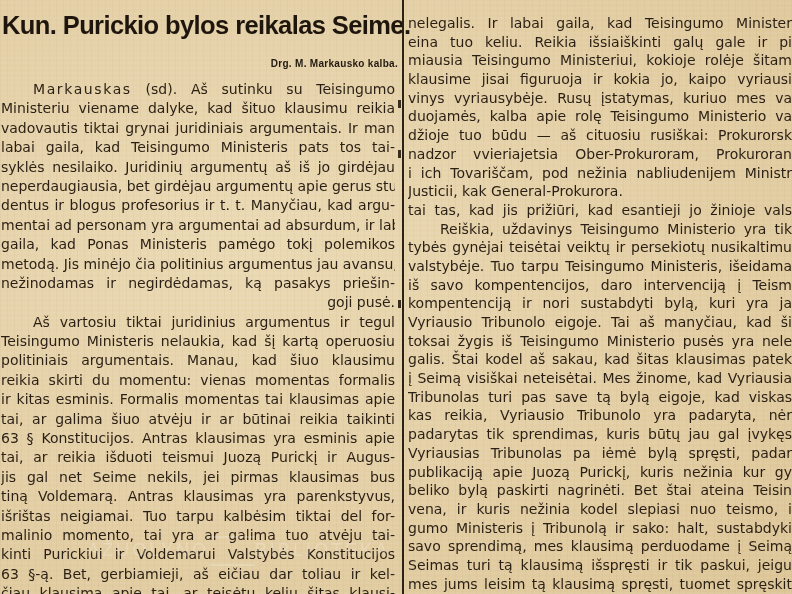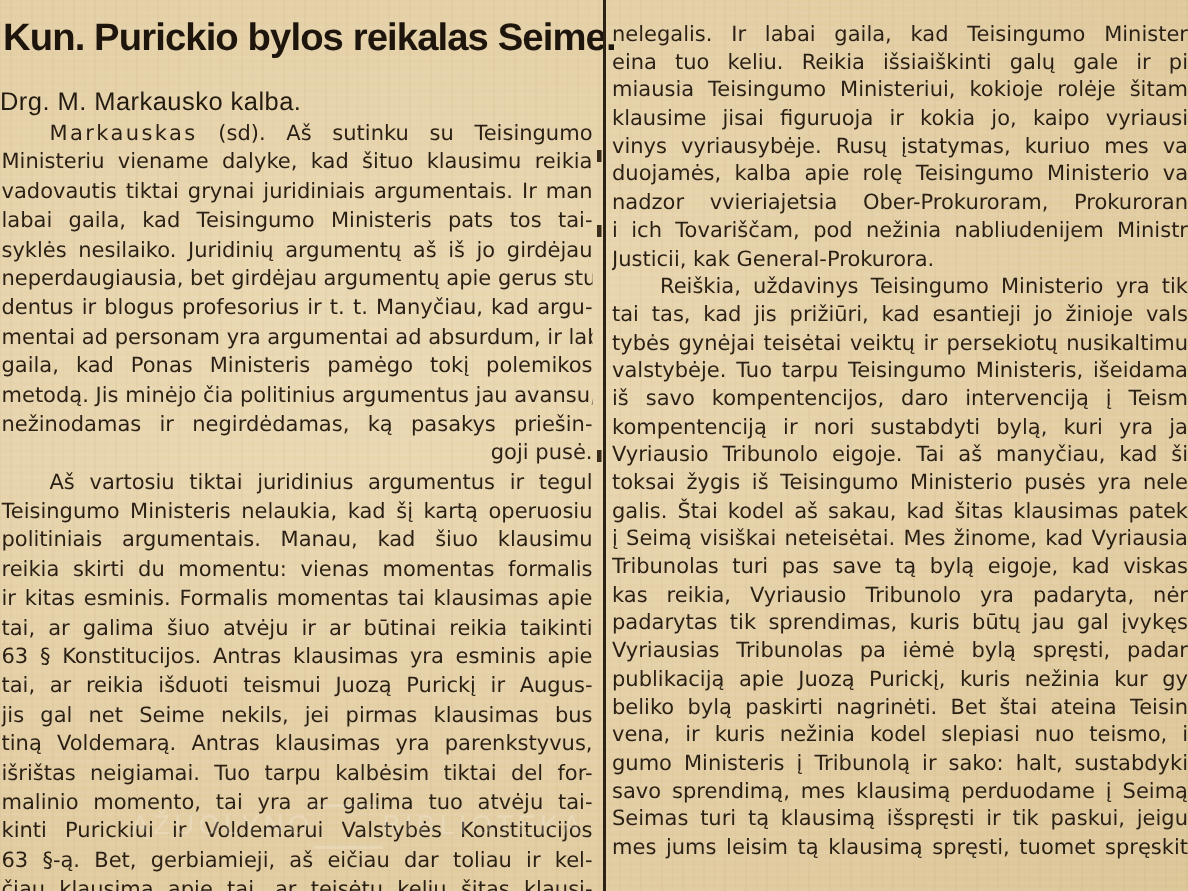--- a/index.html
+++ b/index.html
@@ -18,23 +18,23 @@
   .col-right { position:absolute; left:408px; top:0; width:384px; height:574px;text-decoration:underline; }
   .divider { position:absolute; left:402px; top:0; width:2px; height:594px; background:#2b2115; }
   .divider-tick { position:absolute; left:398px; width:3px; height:8px; background:#3a2d1c; }
   .title {
     position:absolute; left:0; top:11px; width:400px; text-align:left;
     font-family:"Liberation Sans", sans-serif; font-weight:bold;
     font-size:25.5px; letter-spacing:-0.6px; white-space:nowrap; color:#1e160d;
     padding-left:2px;
   }
   .subtitle {
-    position:absolute; left:0; top:58px; width:398px; text-align:left;
-    font-family:"Liberation Sans", sans-serif; font-weight:normal;
-    font-size:17px; letter-spacing:0.3px; color:#231a10;
+    position:absolute; left:0; top:58px; width:398px; text-align:right;
+    font-family:"Liberation Sans", sans-serif; font-weight:bold;
+    font-size:10px; letter-spacing:0.3px; color:#231a10;
   }
   .body-lines { position:absolute; font-family:"DejaVu Sans", sans-serif; font-size:14px; color:#2a1f14; }
   .line { height:19.4px; line-height:19.4px; white-space:nowrap; overflow:hidden;text-align:right; }
   .line.justify { text-align:justify; text-align-last:justify; }
   .line.indent { padding-left:32px; }
   .left-body { left:1px; top:80px; width:394px; }
   .right-body { left:0; top:14px; width:384px; }
   .right-body .line { height:18.7px; line-height:18.7px; text-align-last:justify; text-align:justify; }
   .right-body .line.last { text-align-last:left; }
   .spaced { letter-spacing:1.6px; }
@@ -92,25 +92,26 @@
   <div class="divider-tick" style="top:300px"></div>
 
   <div class="col-right">
     <div class="body-lines right-body">
       <div class="line">nelegalis. Ir labai gaila, kad Teisingumo Minister</div>
       <div class="line">eina tuo keliu. Reikia išsiaiškinti galų gale ir pi</div>
       <div class="line">miausia Teisingumo Ministeriui, kokioje rolėje šitam</div>
       <div class="line">klausime jisai figuruoja ir kokia jo, kaipo vyriausi</div>
       <div class="line">vinys vyriausybėje. Rusų įstatymas, kuriuo mes va</div>
       <div class="line">duojamės, kalba apie rolę Teisingumo Ministerio va</div>
+      <div class="line">džioje tuo būdu — aš cituosiu rusiškai: Prokurorsk</div>
       <div class="line">nadzor vvieriajetsia Ober-Prokuroram, Prokuroran</div>
       <div class="line">i ich Tovariščam, pod nežinia nabliudenijem Ministr</div>
       <div class="line last">Justicii, kak General-Prokurora.</div>
+      <div class="line">tai tas, kad jis prižiūri, kad esantieji jo žinioje vals</div>
       <div class="line indent">Reiškia, uždavinys Teisingumo Ministerio yra tik</div>
-      <div class="line">tai tas, kad jis prižiūri, kad esantieji jo žinioje vals</div>
       <div class="line">tybės gynėjai teisėtai veiktų ir persekiotų nusikaltimu</div>
       <div class="line">valstybėje. Tuo tarpu Teisingumo Ministeris, išeidama</div>
       <div class="line">iš savo kompentencijos, daro intervenciją į Teism</div>
       <div class="line">kompentenciją ir nori sustabdyti bylą, kuri yra ja</div>
       <div class="line">Vyriausio Tribunolo eigoje. Tai aš manyčiau, kad ši</div>
       <div class="line">toksai žygis iš Teisingumo Ministerio pusės yra nele</div>
       <div class="line">galis. Štai kodel aš sakau, kad šitas klausimas patek</div>
       <div class="line">į Seimą visiškai neteisėtai. Mes žinome, kad Vyriausia</div>
       <div class="line">Tribunolas turi pas save tą bylą eigoje, kad viskas</div>
       <div class="line">kas reikia, Vyriausio Tribunolo yra padaryta, nėr</div>

